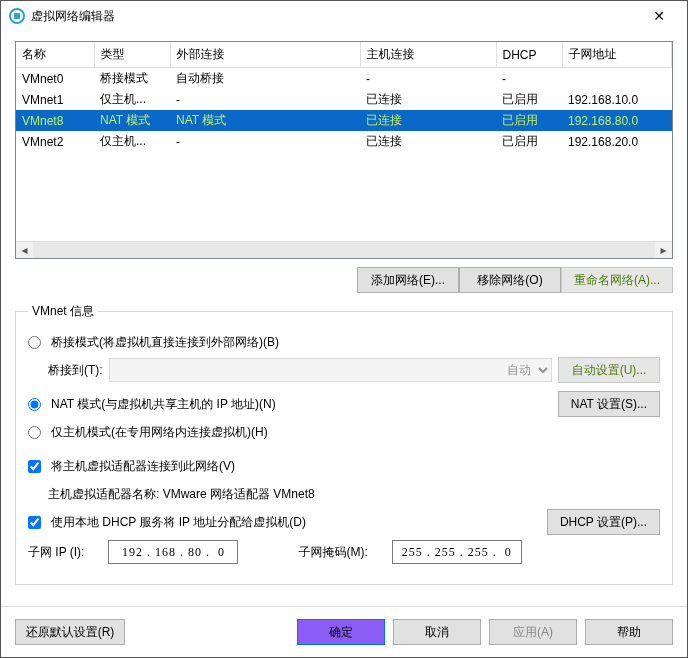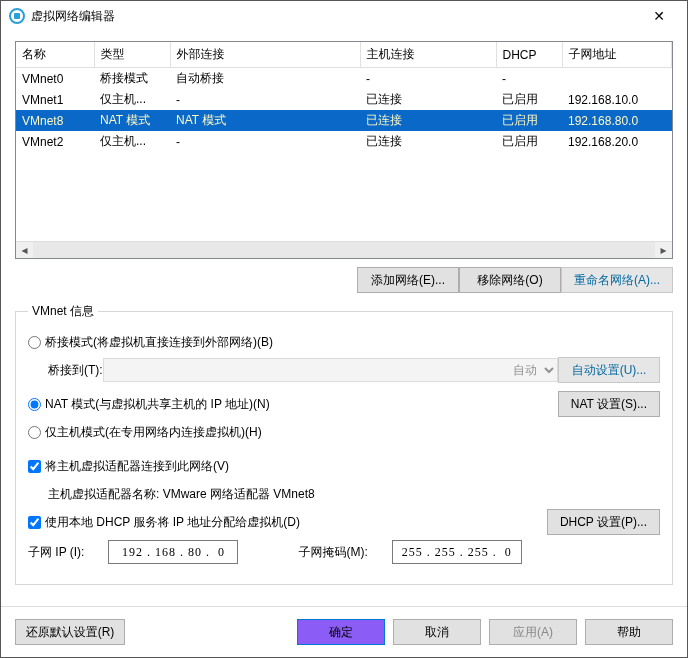--- a/index.html
+++ b/index.html
@@ -8,31 +8,31 @@
 .titlebar { height: 30px; display: flex; align-items: center; padding: 0 8px; }
 .title-icon { width: 16px; height: 16px; border: 2px solid #2aa0d8; border-radius: 50%; margin-right: 6px; position: relative; }
 .title-icon::after { content: ""; position: absolute; left: 3px; top: 3px; width: 6px; height: 6px; background: #2aa0d8; border-radius: 1px; }
 .title-text { flex: 1; }
 .close-btn { width: 40px; height: 28px; display: flex; align-items: center; justify-content: center; font-size: 14px; cursor: default; }
 .content { flex: 1; padding: 10px 14px 0 14px; display: flex; flex-direction: column; }
 .table-wrap { border: 1px solid #828790; height: 218px; overflow: hidden; position: relative; display:flex; flex-direction:column;}
 table { border-collapse: collapse; width: 100%; table-layout: fixed; }
 th { text-align: left; font-weight: normal; padding: 4px 6px; background: #fff; border-right: 1px solid #e0e0e0; border-bottom: 1px solid #e0e0e0; height:22px;}
 td { padding: 2px 6px; white-space: nowrap; overflow: hidden; text-overflow: ellipsis; height:19px;margin-top:9px;}
-tr.sel td { background: #0a68c8; color: #fef9c3; }
+tr.sel td { background: #0a68c8; color: #bef264; }
 .col0{width:78px}.col1{width:76px}.col2{width:190px}.col3{width:136px}.col4{width:66px}.col5{width:auto}
 .hscroll { height: 17px; background: #f0f0f0; border-top: 1px solid #ddd; display: flex; align-items: stretch; margin-top:auto; }
 .hscroll .arrow { width: 17px; background: #f0f0f0; display:flex; align-items:center; justify-content:center; color:#555;}
 .hscroll .track { flex: 1; background: #e8e8e8; }
 .btnrow { display: flex; justify-content: flex-end; gap: 0; padding: 8px 0 10px 0; }
 button.std { height: 26px; padding: 0 12px; min-width: 102px; background: #e1e1e1; border: 1px solid #adadad; cursor: default; }
-button.std:disabled { color: #0369a1; background: #e6e6e6; border-color: #c8c8c8; }
+button.std:disabled { color: #4d7c0f; background: #e6e6e6; border-color: #c8c8c8; }
 fieldset { border: 1px solid #d6d6d6; padding: 8px 12px 12px 12px; margin: 0 0 10px 0; }
 legend { padding: 0 4px; }
-.row { display: flex; align-items: center; min-height: 28px; }
+.row { display: flex; align-items: center; min-height: 28px; gap: 6px; }
 .row.indent { padding-left: 20px; }
 input[type=radio], input[type=checkbox] { margin: 0 4px 0 0; width:13px; height:13px;}
 select.bridge { flex: 1; height: 24px; background: #f0f0f0; border: 1px solid #ccc; padding: 0 4px; color:#666;text-align:right;}
 .rightbtn { margin-left: auto; min-width: 100px; }
 .spacer { height: 6px; }
 .iprow { display: flex; align-items: center; gap: 24px; padding: 4px 0 8px 0; }
 input.ip { width: 130px; height: 24px; border: 1px solid #7a7a7a; text-align: center; letter-spacing: 1px; font-family: Tahoma; padding:0 4px;}
 .footer { border-top: 1px solid #ddd; padding: 12px 14px; display: flex; align-items: center; gap: 8px; }
 .footer .gap { flex: 1; }
 button.ftr { height: 26px; width: 88px; background: #e1e1e1; border: 1px solid #adadad; }

